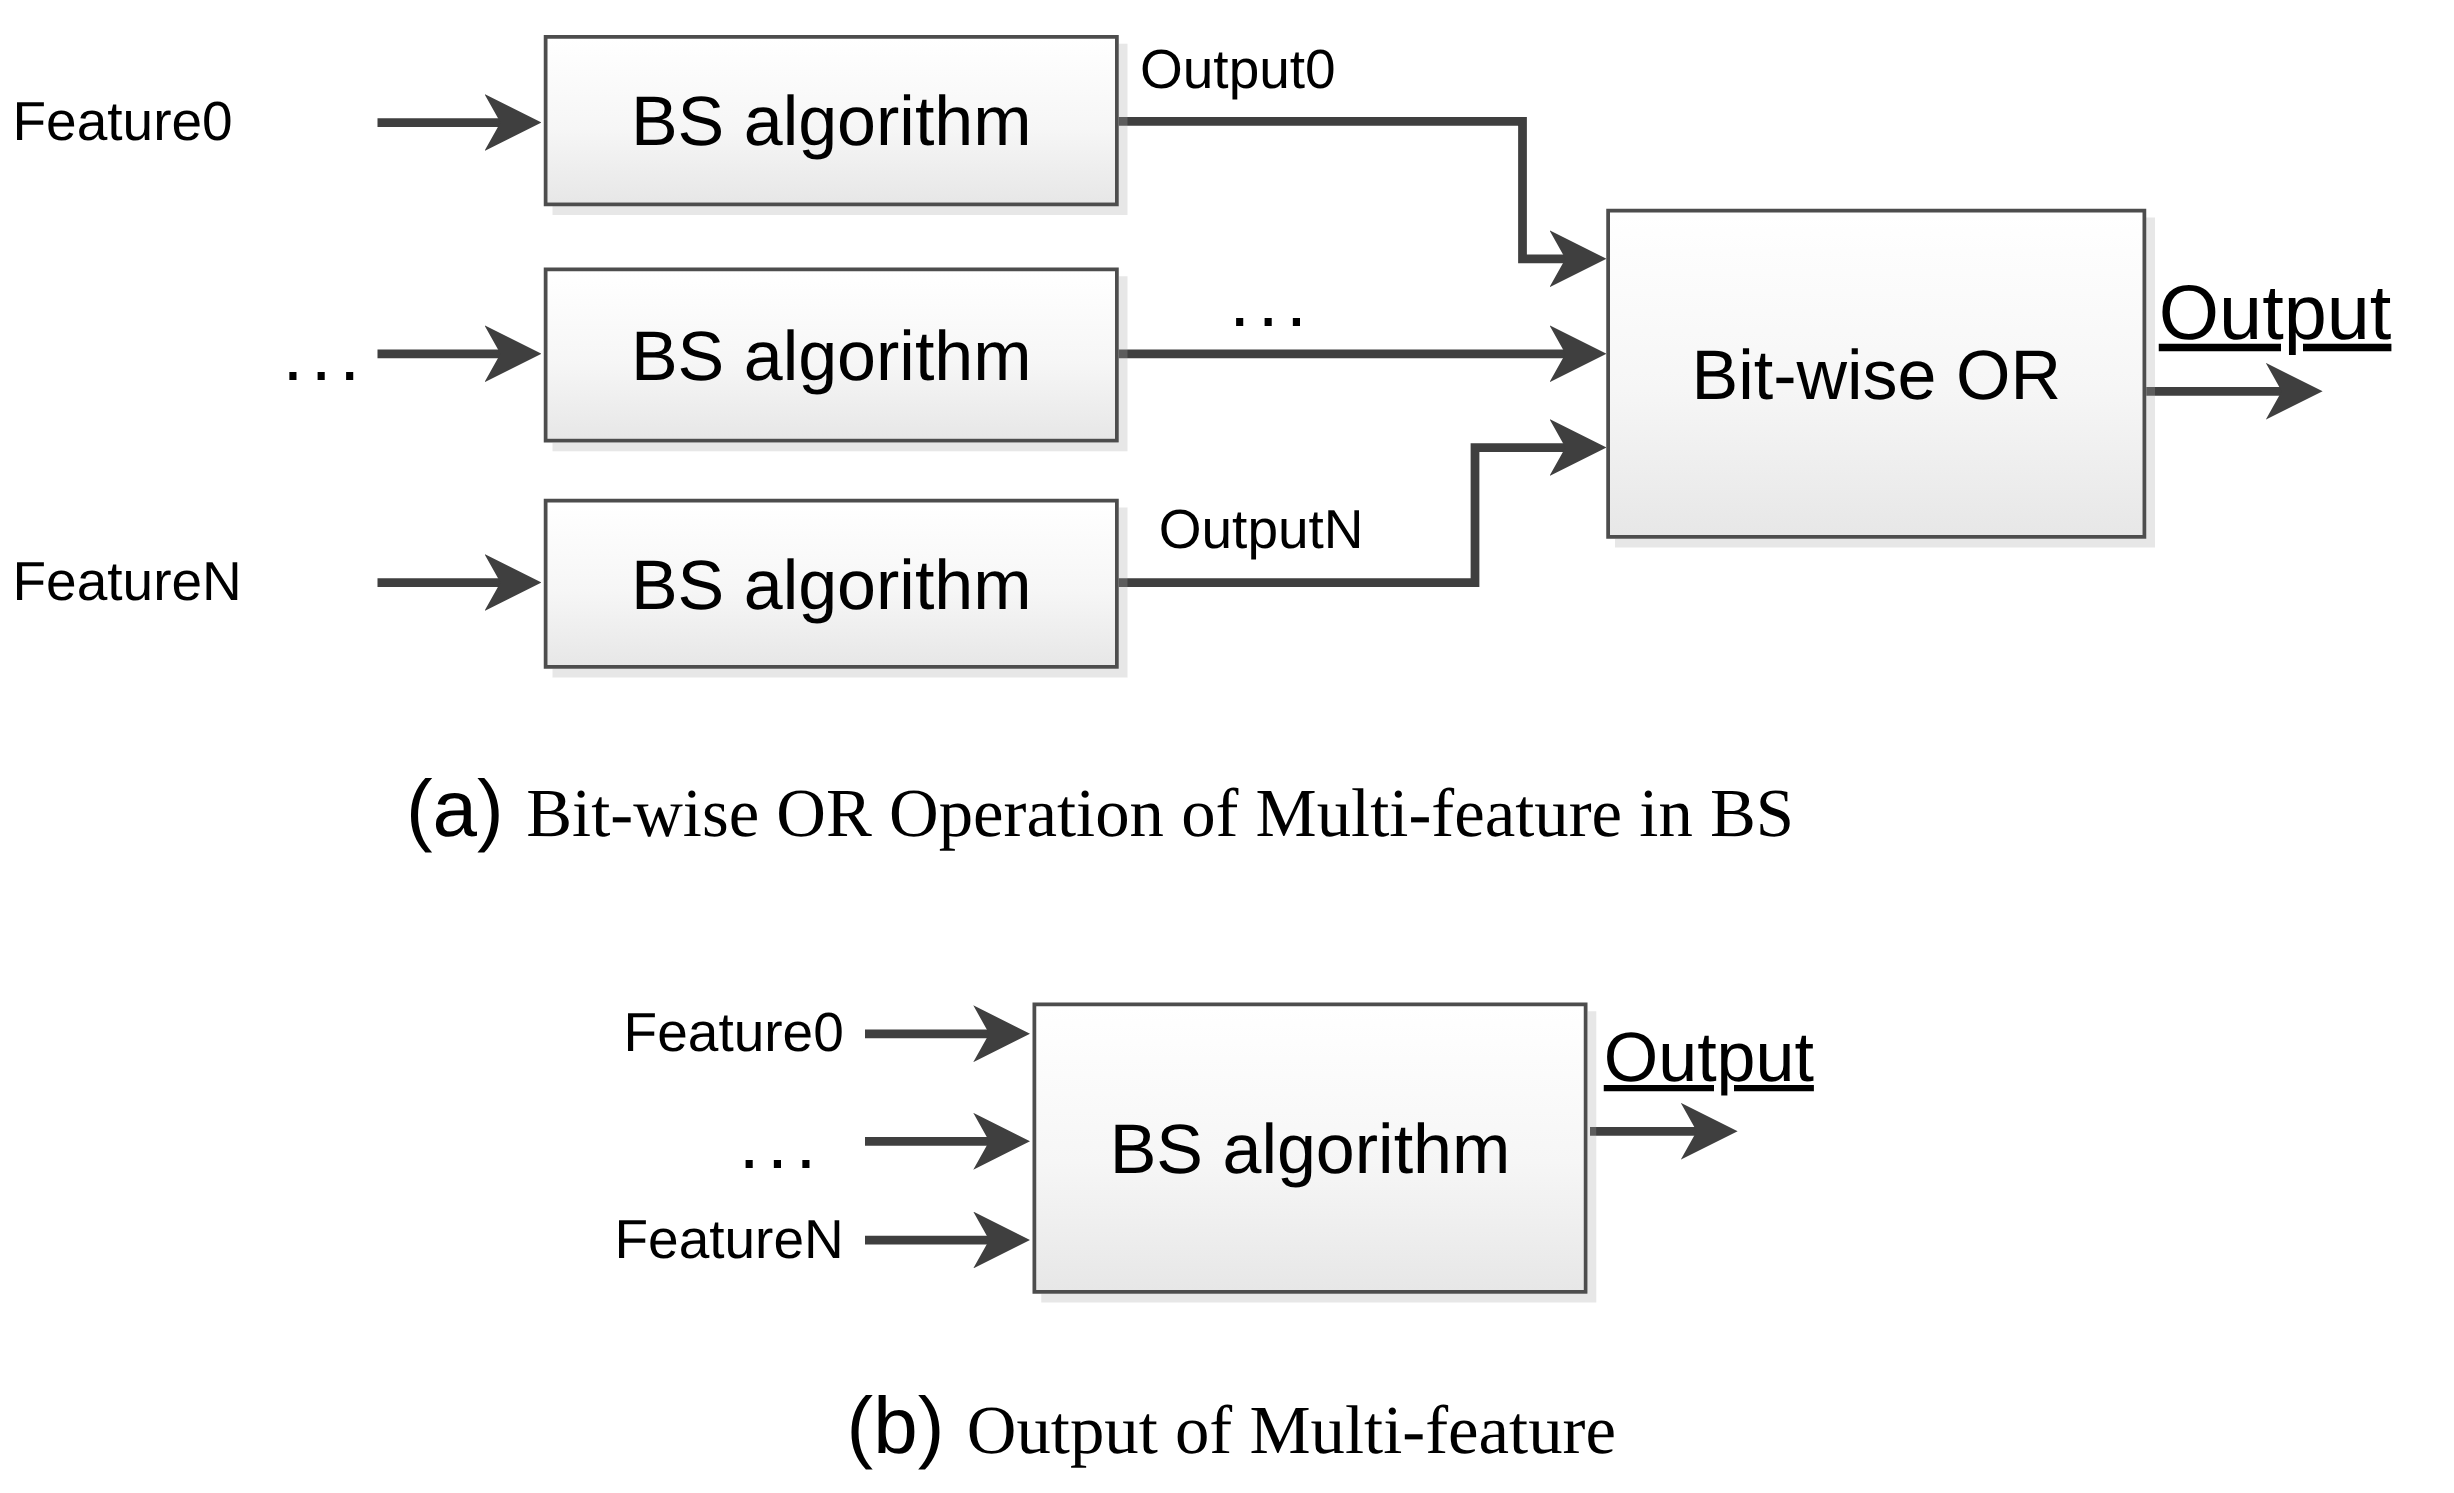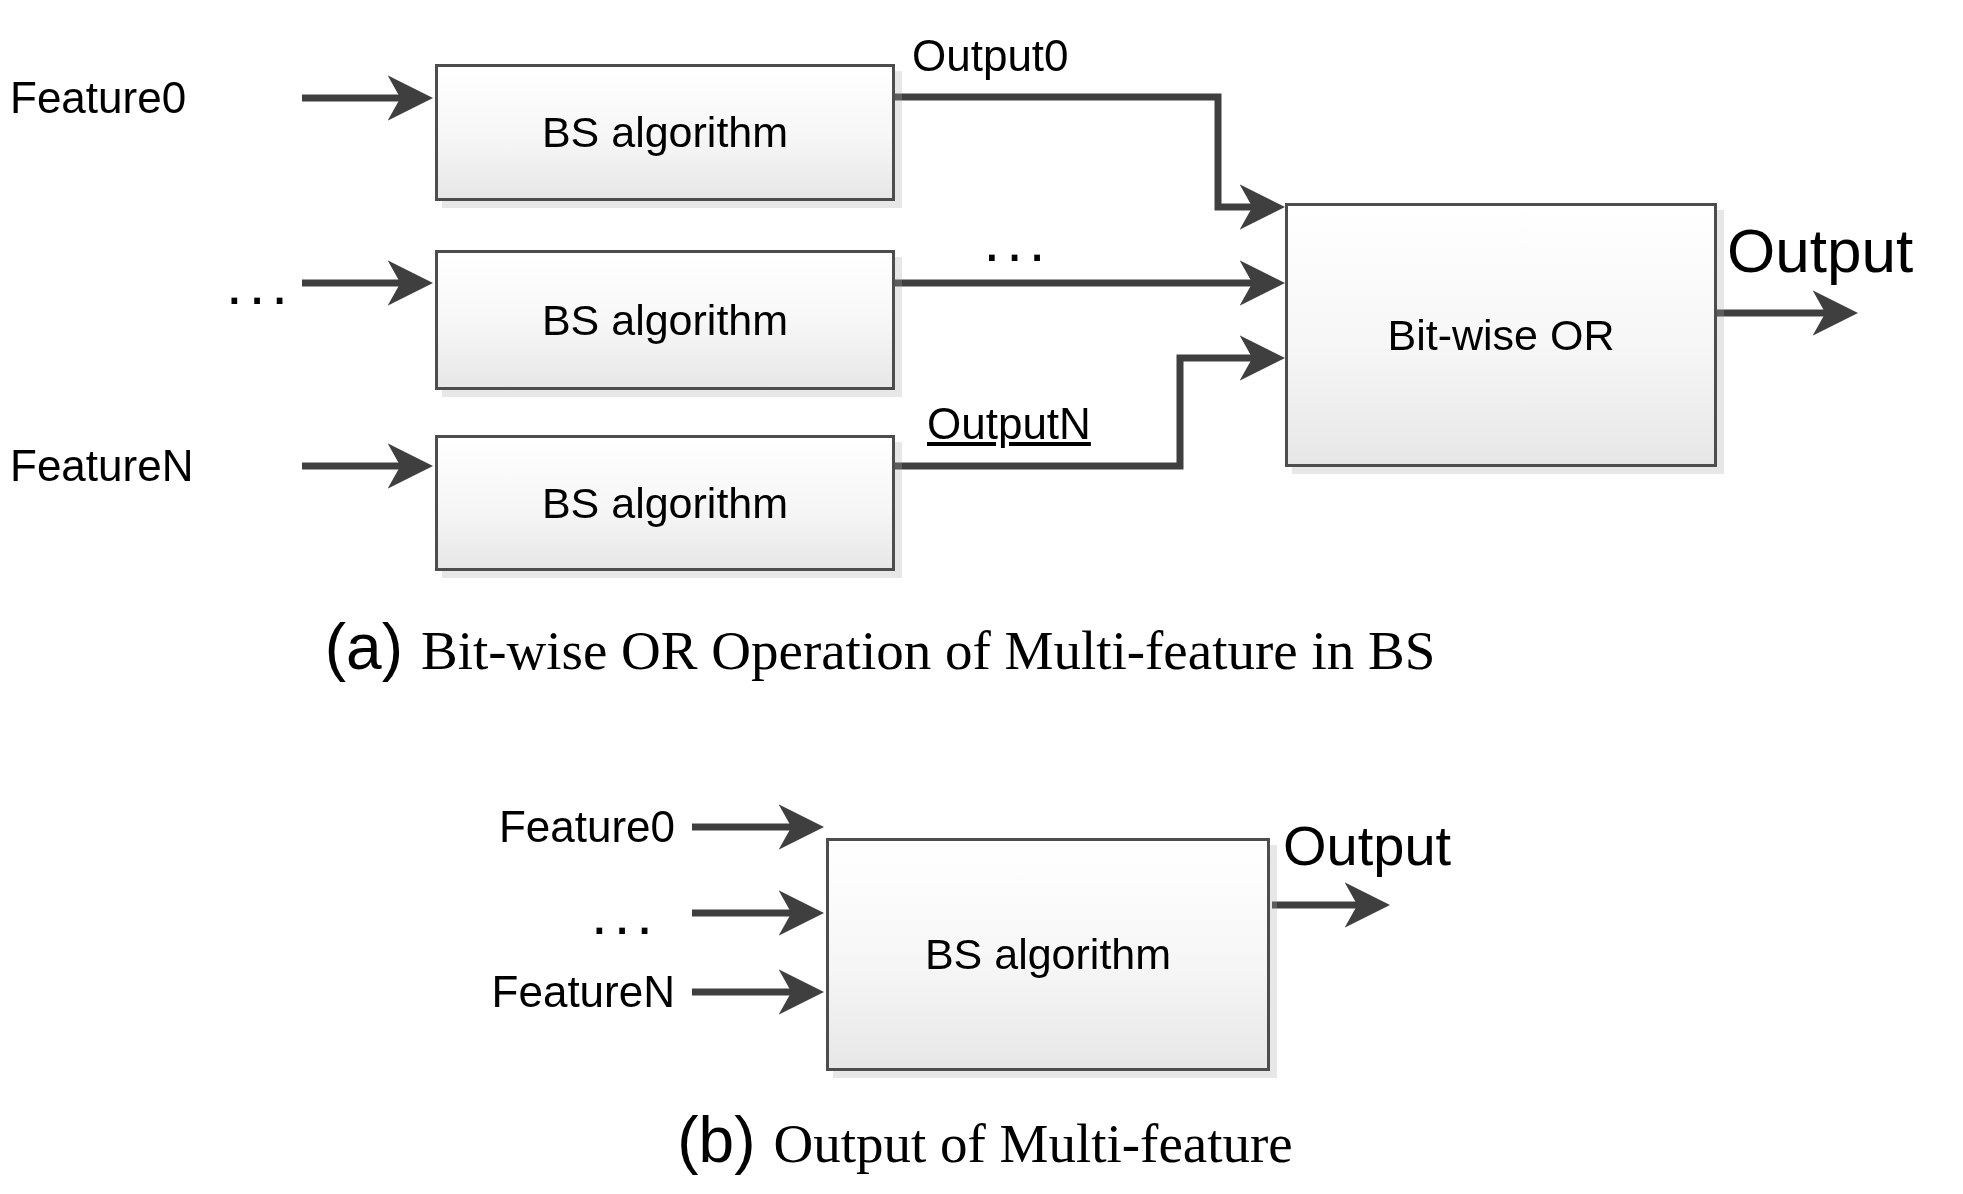--- a/index.html
+++ b/index.html
@@ -23,35 +23,34 @@
   }
   .box {
     position: absolute;
     box-sizing: border-box;
     border: 3px solid #4d4d4d;
     background: linear-gradient(180deg, #ffffff 0%, #f6f6f6 55%, #e7e7e7 100%);
     box-shadow: 7px 7px 0 rgba(170,170,170,0.28);
     display: flex;
     align-items: center;
     justify-content: center;
-    font-size: 43px;
+    font-size: 56px;
     white-space: nowrap;
-    margin-top: 36px;
   }
   .lbl {
     position: absolute;
     display: flex;
     align-items: center;
     white-space: nowrap;
   }
   .lbl.right { justify-content: flex-end; }
   .lbl.center { justify-content: center; }
   .f-feature { font-size: 44px; }
   .f-edge    { font-size: 44px; }
-  .f-output  { font-size: 62px; }
+  .f-output  { font-size: 62px; text-decoration: underline; }
   .f-dots    { font-size: 60px; letter-spacing: 6px; }
   .caption {
     position: absolute;
     display: flex;
     align-items: baseline;
     justify-content: center;
     white-space: nowrap;
   }
   .caption .tag  { font-size: 64px; margin-right: 18px; }
   .caption .text { font-size: 55px; font-family: Liberation Serif, serif; }
@@ -96,21 +95,21 @@
   <div class="box" style="left:435px; top:28px; width:460px; height:137px;">BS algorithm</div>
 
   <div class="box" style="left:435px; top:214px; width:460px; height:140px;">BS algorithm</div>
 
   <div class="box" style="left:435px; top:399px; width:460px; height:136px;">BS algorithm</div>
 
   <div class="lbl f-edge" style="left:912px; top:25px; height:62px;">Output0</div>
 
   <div class="lbl center f-dots" style="left:960px; width:115px; top:204px; height:72px;">...</div>
 
-  <div class="lbl f-edge" style="left:927px; top:393px; height:62px;text-decoration:underline;">OutputN</div>
+  <div class="lbl f-edge" style="left:927px; top:393px; height:62px;">OutputN</div>
 
   <div class="box" style="left:1285px; top:167px; width:432px; height:264px;">Bit-wise OR</div>
 
   <div class="lbl f-output" style="left:1727px; top:215px; height:70px;">Output</div>
 
   <div class="caption" style="left:0px; width:1760px; top:610px; height:86px;">
     <span class="tag">(a)</span>
     <span class="text">Bit-wise OR Operation of Multi-feature in BS</span>
   </div>
 

